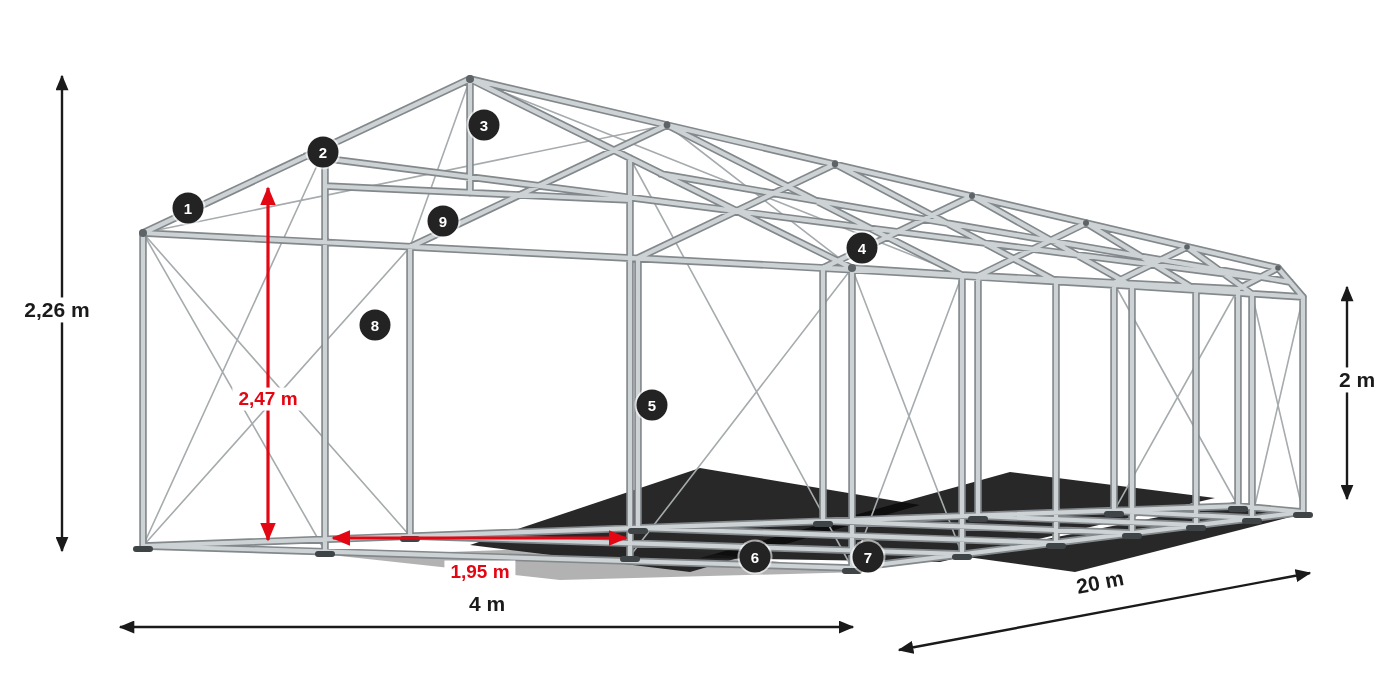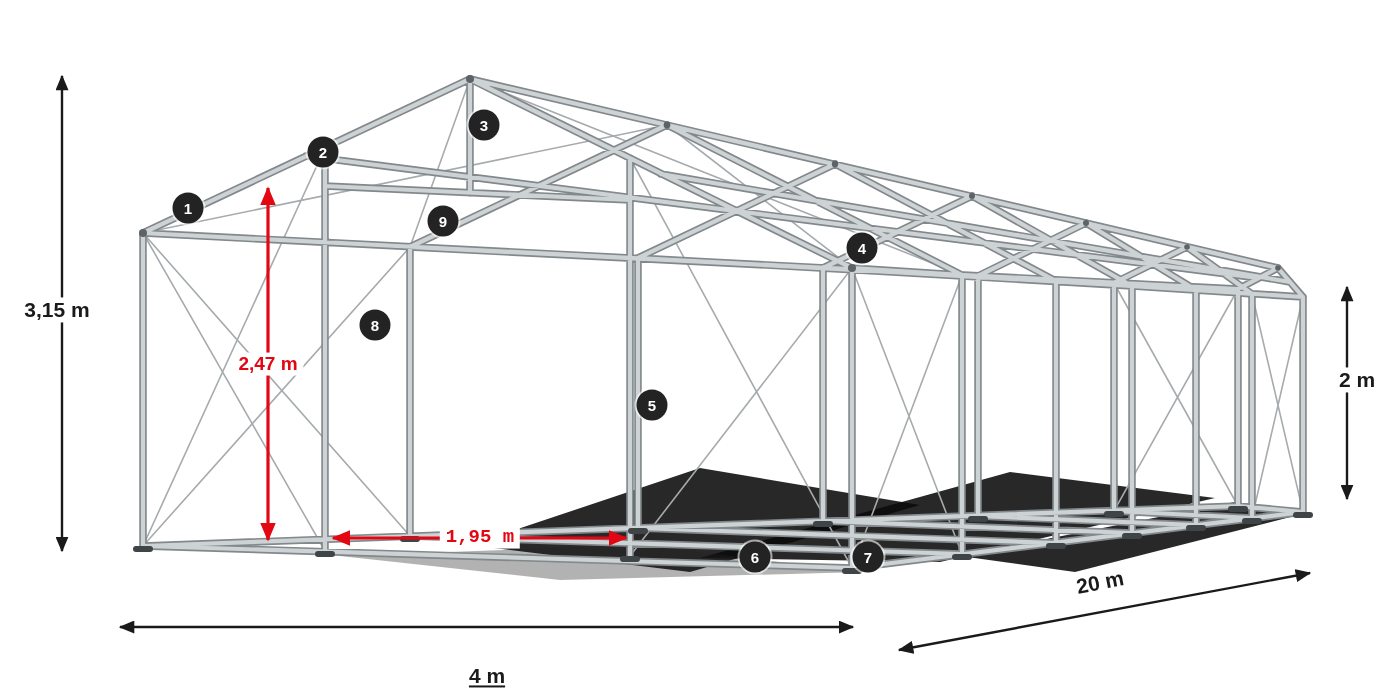--- a/index.html
+++ b/index.html
@@ -22,21 +22,21 @@
   .shadow{fill:#0a0a0a;opacity:0.88;}
   .shadow-light{fill:#222;opacity:0.35;}
 
   .overlay{position:absolute;left:0;top:0;width:1400px;height:700px;pointer-events:none;}
   .dim-label{
     position:absolute;
     transform:translate(-50%,-50%);
     font-weight:bold;font-size:21px;color:#1a1a1a;
     background:#ffffff;padding:1px 6px;white-space:nowrap;line-height:1.1;
   }
-  .dim-label.red{color:#e30613;font-size:19px;}
+  .dim-label.red{color:#e30613;font-size:19px;margin-top:35px;}
   .dim-label.rot{transform:translate(-50%,-50%) rotate(-11deg);}
   .badge{
     position:absolute;
     transform:translate(-50%,-50%);
     width:31px;height:31px;border-radius:50%;
     background:#232323;color:#fff;
     display:flex;align-items:center;justify-content:center;
     font-weight:bold;font-size:15px;
     box-shadow:0 0 0 2px rgba(255,255,255,.6);
   }
@@ -116,24 +116,24 @@
       <line class="dim-black" x1="120" y1="627" x2="853" y2="627" marker-start="url(#arrB)" marker-end="url(#arrB)"></line>
       <line class="dim-black" x1="899" y1="650" x2="1310" y2="573" marker-start="url(#arrB)" marker-end="url(#arrB)"></line>
       <line class="dim-black" x1="1347" y1="287" x2="1347" y2="499" marker-start="url(#arrB)" marker-end="url(#arrB)"></line>
       <line class="dim-red" x1="268" y1="188" x2="268" y2="540" marker-start="url(#arrR)" marker-end="url(#arrR)"></line>
       <line class="dim-red" x1="333" y1="538" x2="626" y2="538" marker-start="url(#arrR)" marker-end="url(#arrR)"></line>
     </g>
   </svg>
 
   <div class="overlay">
 
-    <div class="dim-label" style="left:57px;top:310px;">3,15 m</div>
+    <div class="dim-label" style="left:57px;top:310px;">2,26 m</div>
     <div class="dim-label red" style="left:268px;top:364px;">2,47 m</div>
-    <div class="dim-label red" style="left:480px;top:537px;font-family:Liberation Mono, monospace;">1,95 m</div>
-    <div class="dim-label" style="left:487px;top:676px;text-decoration:underline;">4 m</div>
+    <div class="dim-label red" style="left:480px;top:537px;">1,95 m</div>
+    <div class="dim-label" style="left:487px;top:604px;">4 m</div>
     <div class="dim-label rot" style="left:1100px;top:582px;">20 m</div>
     <div class="dim-label" style="left:1357px;top:380px;">2 m</div>
 
     <div class="badge" style="left:188px;top:208px;">1</div>
     <div class="badge" style="left:323px;top:152px;">2</div>
     <div class="badge" style="left:484px;top:125px;">3</div>
     <div class="badge" style="left:862px;top:248px;">4</div>
     <div class="badge" style="left:652px;top:405px;">5</div>
     <div class="badge" style="left:755px;top:557px;">6</div>
     <div class="badge" style="left:868px;top:557px;">7</div>

